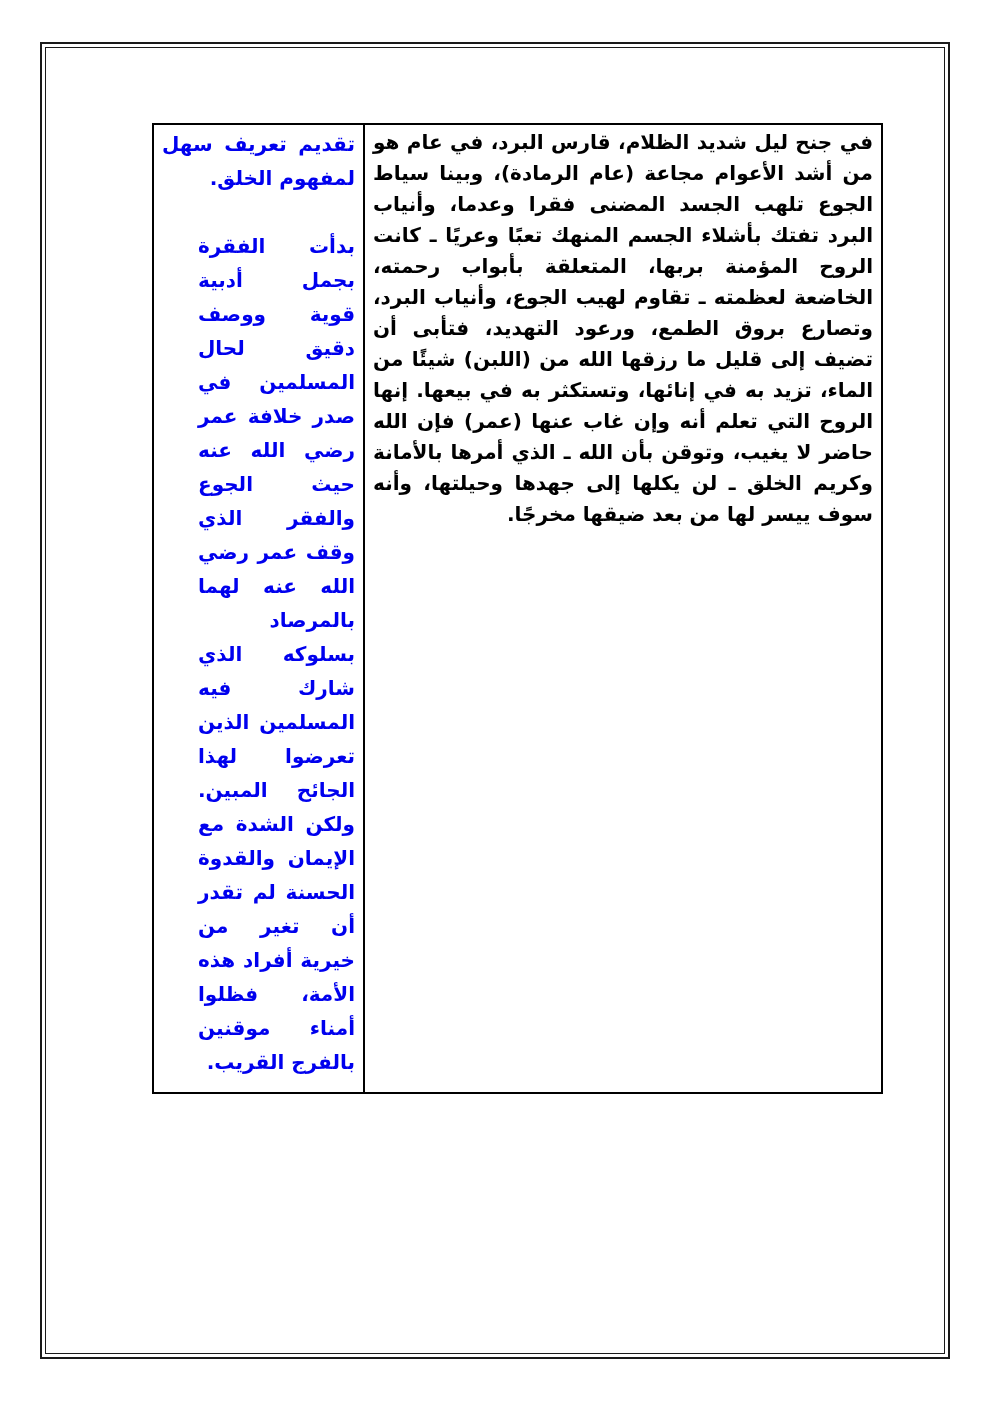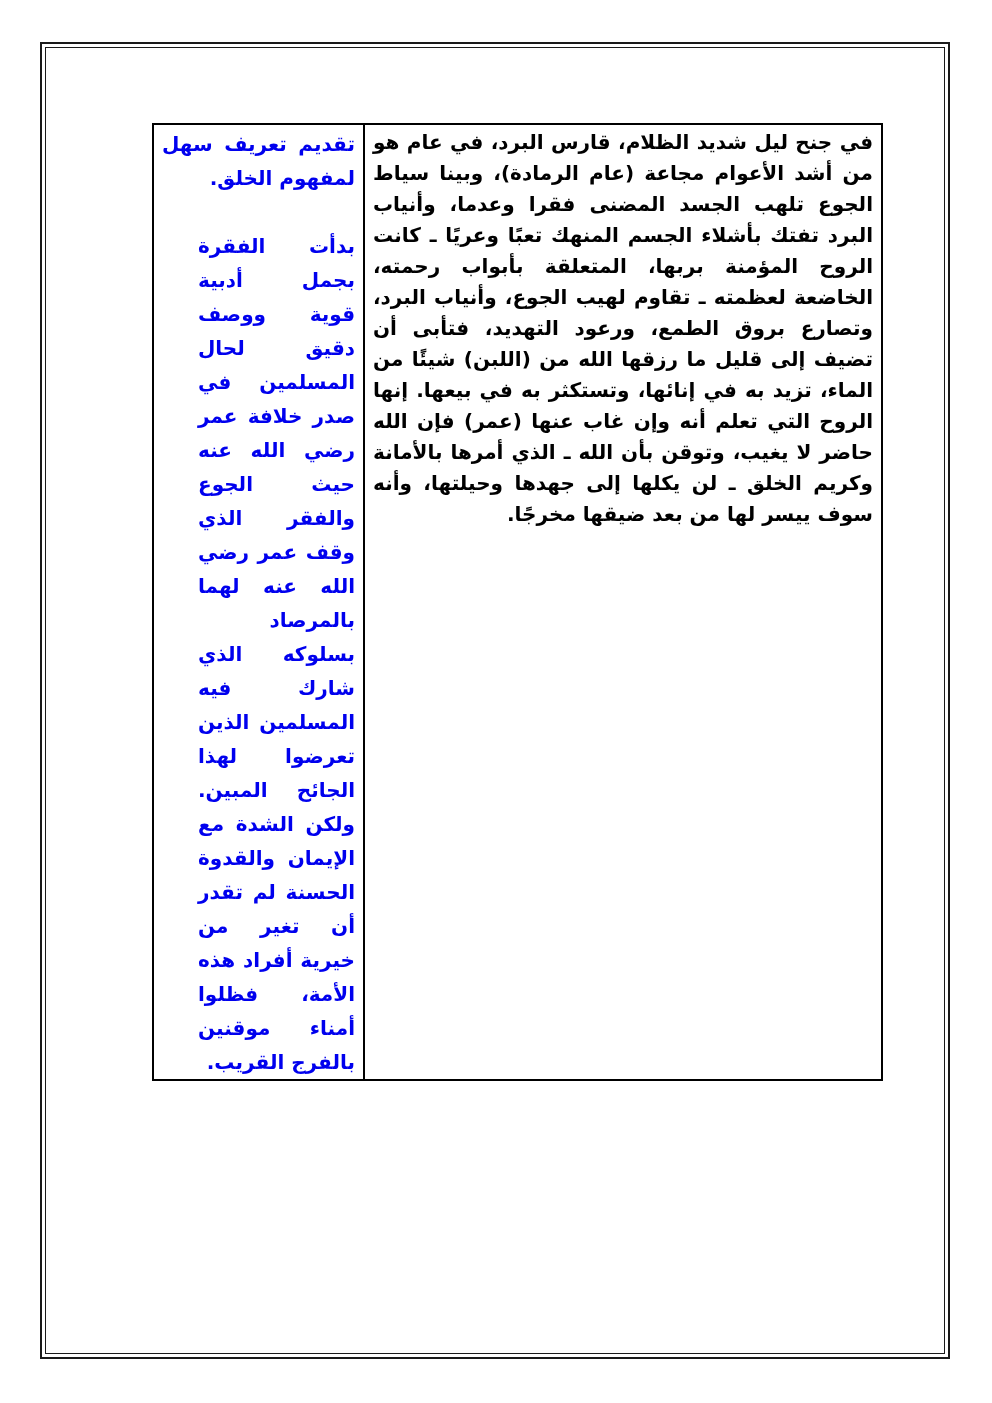--- a/index.html
+++ b/index.html
@@ -36,21 +36,21 @@
     top: 123px;
     width: 693px;
     height: 898px;
     border-collapse: collapse;
     direction: rtl;
     table-layout: fixed;
   }
   .content-table td {
     border: 2px solid #000000;
     vertical-align: top;
-    padding: 2px 8px 0 8px;
+    padding: 2px 8px 13px 8px;
   }
   td.main-text-column {
     width: 500px;
     margin-left: 29px;
   }
   td.annotation-column {
     width: 193px;
   }
   .main-text-column p {
     margin: 0;

